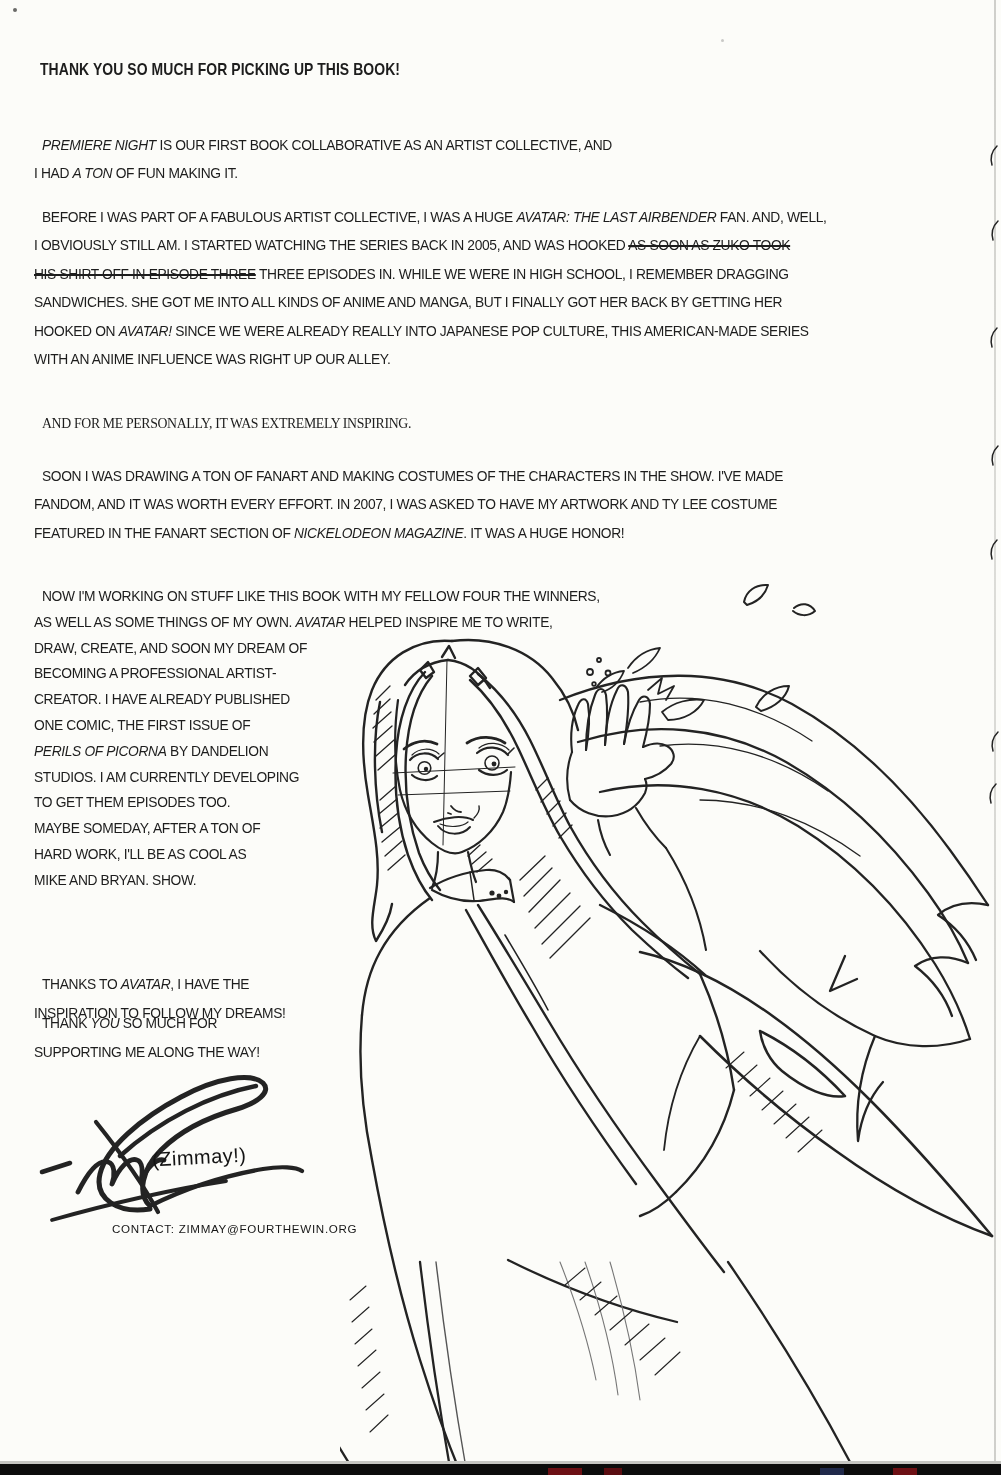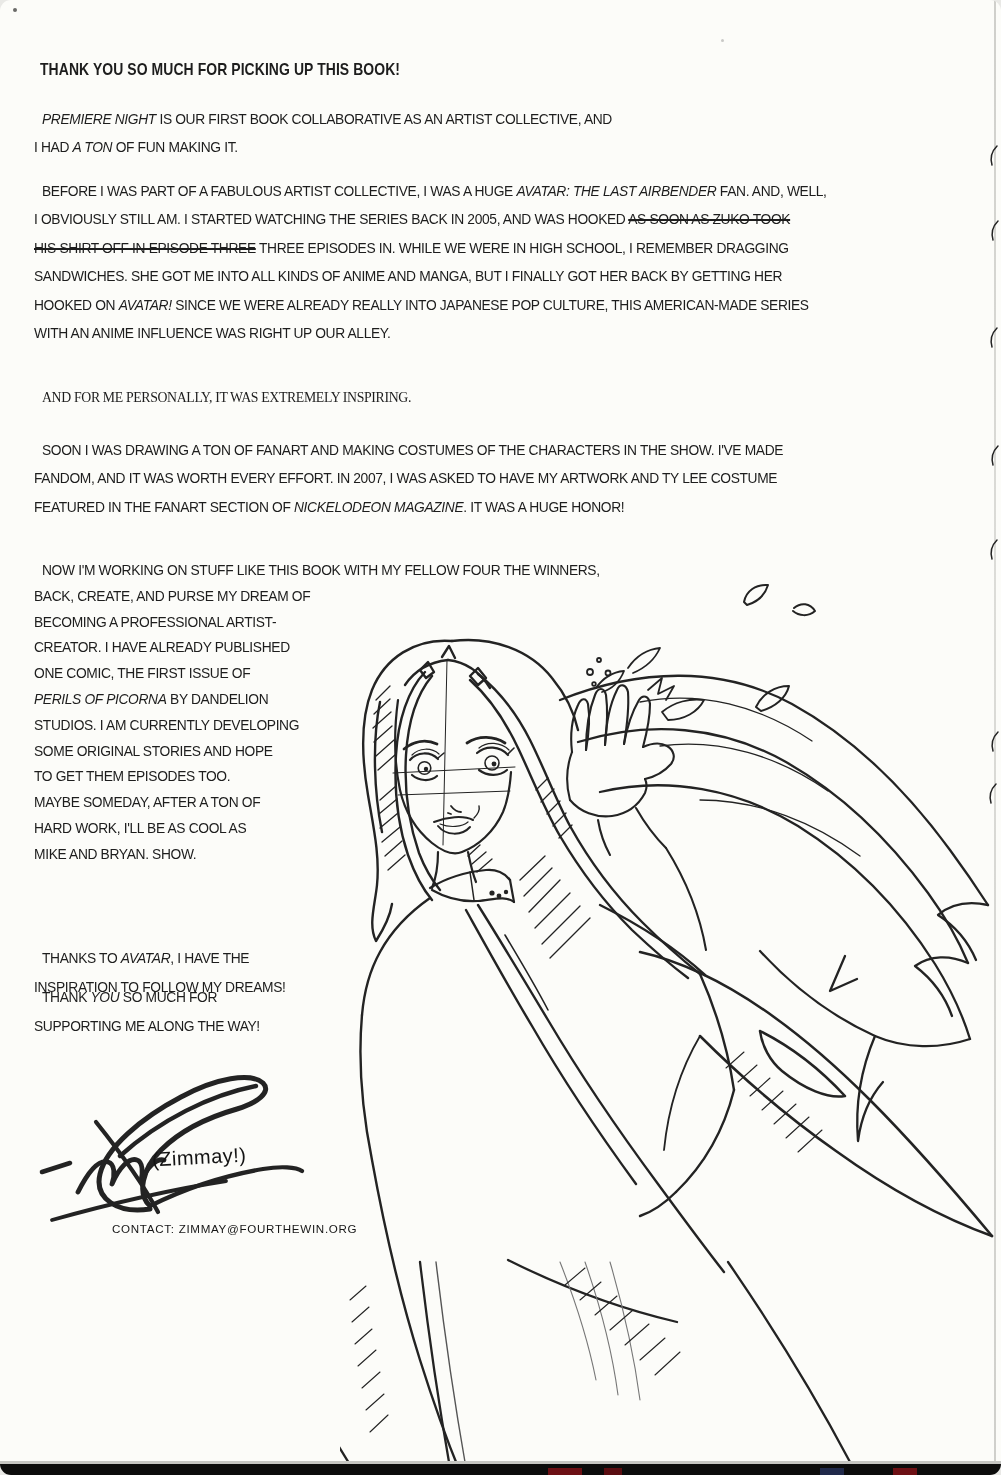--- a/index.html
+++ b/index.html
@@ -1,24 +1,24 @@
 <!DOCTYPE html>
 <html><head>
 <meta charset="utf-8">
 <style>
   html,body{margin:0;padding:0;background:#e9e9e6;}
   .page{
     position:relative;width:1001px;height:1475px;margin:0 auto;
     background:#fcfcf9;overflow:hidden;
-    font-family:"Liberation Sans",sans-serif;color:#1d1d1d;border-radius:11px;
+    font-family:"Liberation Sans",sans-serif;color:#1d1d1d;
   }
   
   .block{position:absolute;white-space:nowrap;font-size:13.8px;letter-spacing:-.35px;line-height:28px;}
   .block .line{height:inherit;}
-  .line.indent{padding-left:8px;}
+  .line.indent{padding-left:8px;margin-top:26px;}
   .s-n{font-style:normal;}
   .s-i{font-style:italic;}
   .s-bi{font-style:italic;font-weight:400;}
   .s-st{text-decoration:line-through;text-decoration-thickness:2.2px;}
   .cls-heading{font-size:17px;font-weight:700;font-style:italic;letter-spacing:.1px;transform:scaleX(.82);transform-origin:left top;}
   
   .zimmay{position:absolute;left:152px;top:1146px;font-size:20px;letter-spacing:.5px;transform:rotate(-3deg);color:#141414;}
   .contact{position:absolute;left:112px;top:1222px;font-size:11.6px;letter-spacing:.7px;color:#161616;}
   
   .edge-line{position:absolute;right:5px;top:0;width:2px;height:1475px;background:linear-gradient(#cfcfcb,#dcdcd8 40%,#cfcfcb);}
@@ -53,27 +53,27 @@
       <div class="block" style="top: 384px; left: 34px; line-height: 28px; font-family: Liberation Serif, serif;">
         <div class="line indent"><span class="s-n">AND FOR ME PERSONALLY, IT WAS EXTREMELY INSPIRING.</span></div>
       </div>
       <div class="block" style="top: 437px; left: 34px; line-height: 28.4px;">
         <div class="line indent"><span class="s-n">SOON I WAS DRAWING A TON OF FANART AND MAKING COSTUMES OF THE CHARACTERS IN THE SHOW. I'VE MADE</span></div>
         <div class="line"><span class="s-n">FANDOM, AND IT WAS WORTH EVERY EFFORT. IN 2007, I WAS ASKED TO HAVE MY ARTWORK AND TY LEE COSTUME</span></div>
         <div class="line"><span class="s-n">FEATURED IN THE FANART SECTION OF </span><span class="s-i">NICKELODEON MAGAZINE</span><span class="s-n">. IT WAS A HUGE HONOR!</span></div>
       </div>
       <div class="block" style="top: 558px; left: 34px; line-height: 25.8px;">
         <div class="line indent"><span class="s-n">NOW I'M WORKING ON STUFF LIKE THIS BOOK WITH MY FELLOW FOUR THE WINNERS,</span></div>
-        <div class="line"><span class="s-n">BACK, CREATE, AND PURSE MY DREAM OF</span></div>
+        <div class="line"><span class="s-n">AS WELL AS SOME THINGS OF MY OWN. </span><span class="s-i">AVATAR</span><span class="s-n"> HELPED INSPIRE ME TO WRITE,</span></div>
+        <div class="line"><span class="s-n">DRAW, CREATE, AND SOON MY DREAM OF</span></div>
         <div class="line"><span class="s-n">BECOMING A PROFESSIONAL ARTIST-</span></div>
         <div class="line"><span class="s-n">CREATOR. I HAVE ALREADY PUBLISHED</span></div>
         <div class="line"><span class="s-n">ONE COMIC, THE FIRST ISSUE OF</span></div>
         <div class="line"><span class="s-i">PERILS OF PICORNA</span><span class="s-n"> BY DANDELION</span></div>
         <div class="line"><span class="s-n">STUDIOS. I AM CURRENTLY DEVELOPING</span></div>
-        <div class="line"><span class="s-n">SOME ORIGINAL STORIES AND HOPE</span></div>
         <div class="line"><span class="s-n">TO GET THEM EPISODES TOO.</span></div>
         <div class="line"><span class="s-n">MAYBE SOMEDAY, AFTER A TON OF</span></div>
         <div class="line"><span class="s-n">HARD WORK, I'LL BE AS COOL AS</span></div>
         <div class="line"><span class="s-n">MIKE AND BRYAN. SHOW.</span></div>
       </div>
       <div class="block" style="top: 944px; left: 34px; line-height: 29px;">
         <div class="line indent"><span class="s-n">THANKS TO </span><span class="s-i">AVATAR</span><span class="s-n">, I HAVE THE</span></div>
         <div class="line"><span class="s-n">INSPIRATION TO FOLLOW MY DREAMS!</span></div>
       </div>
       <div class="block" style="top: 983px; left: 34px; line-height: 29px;">

